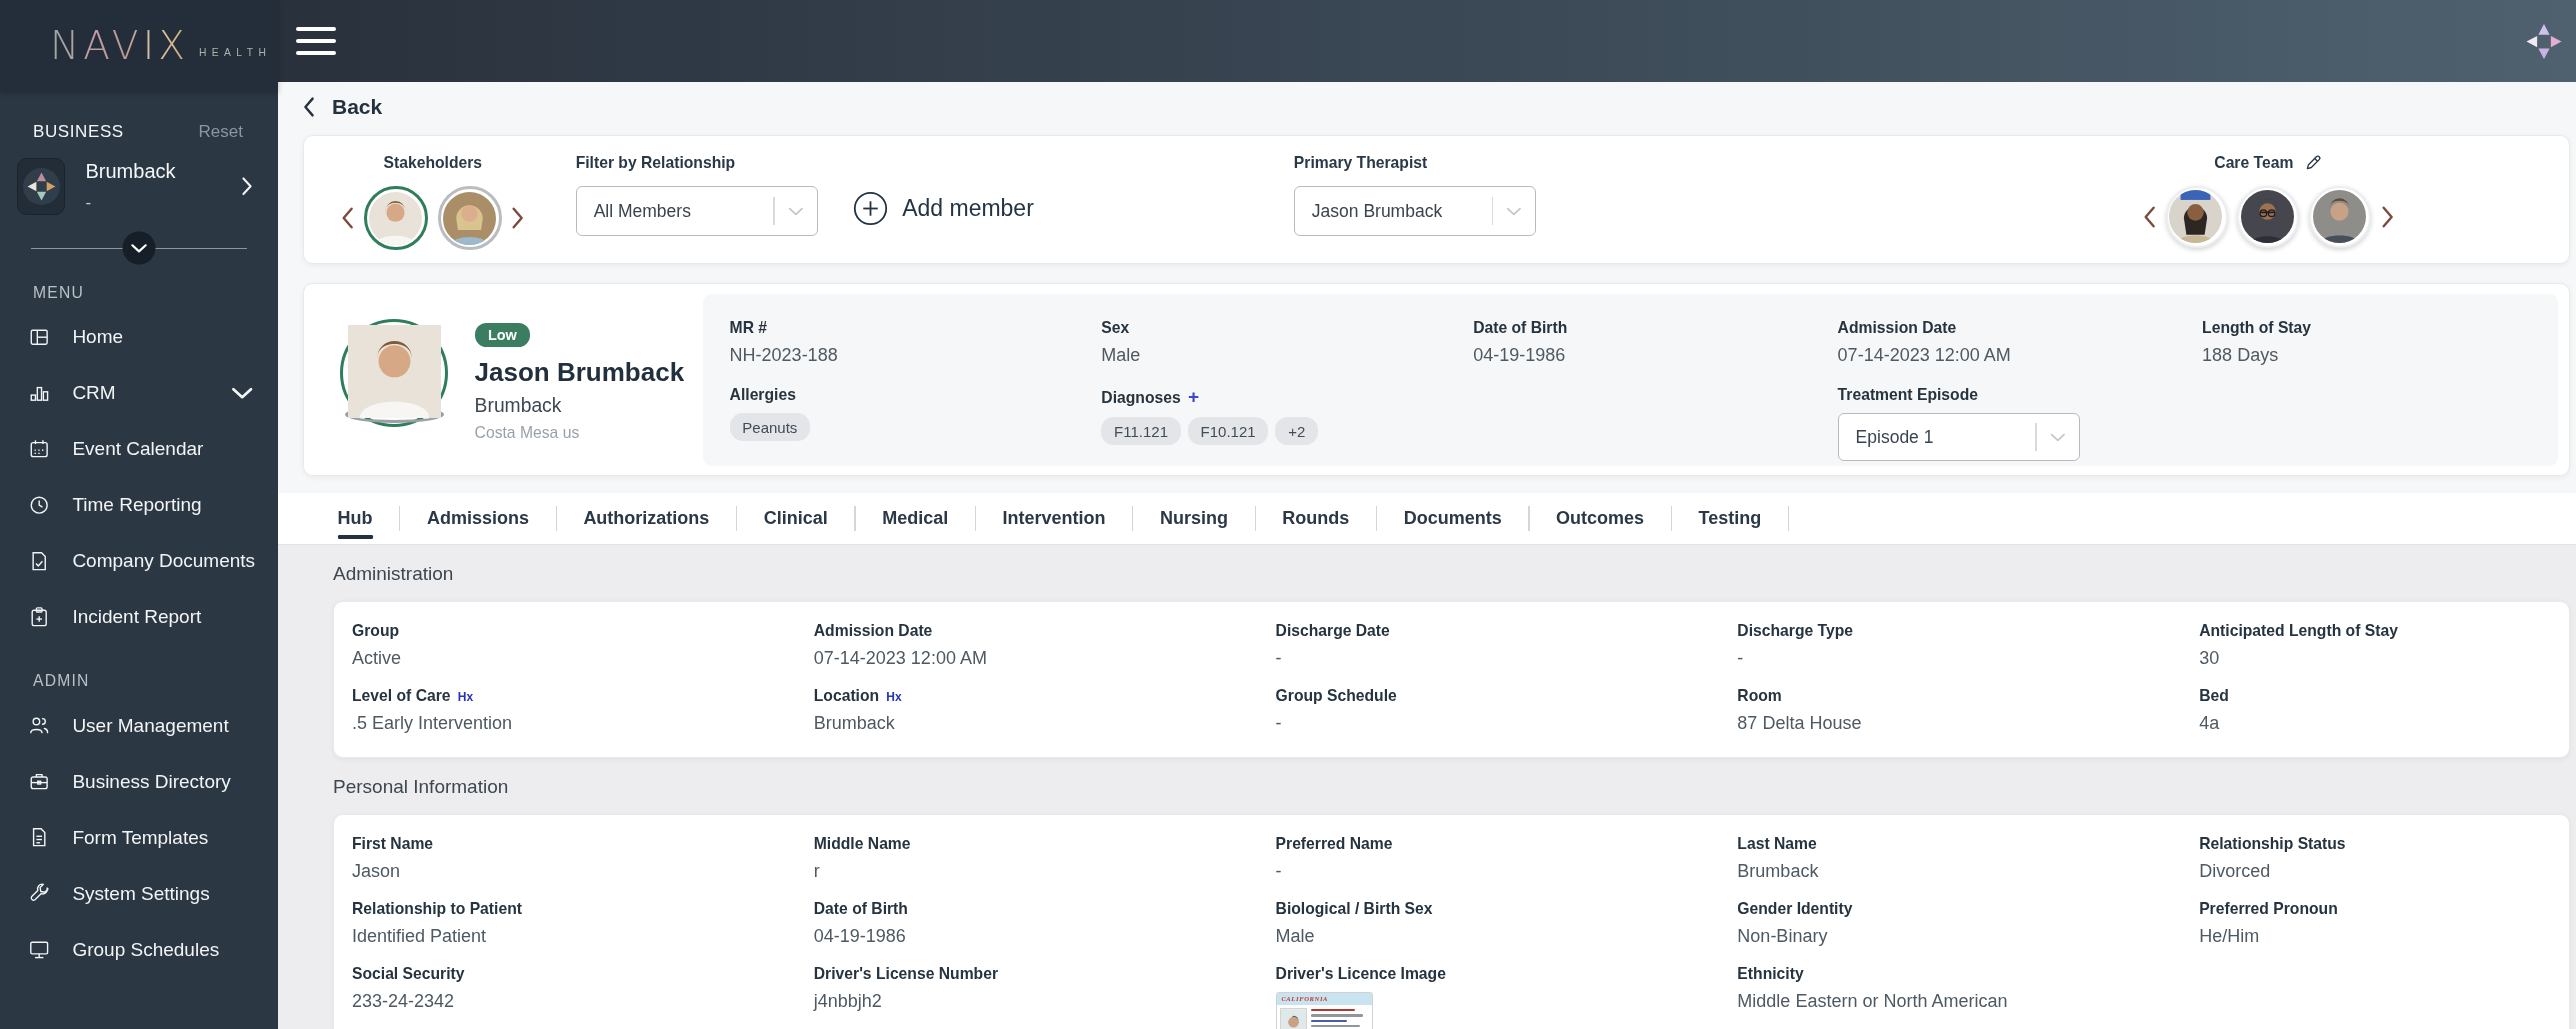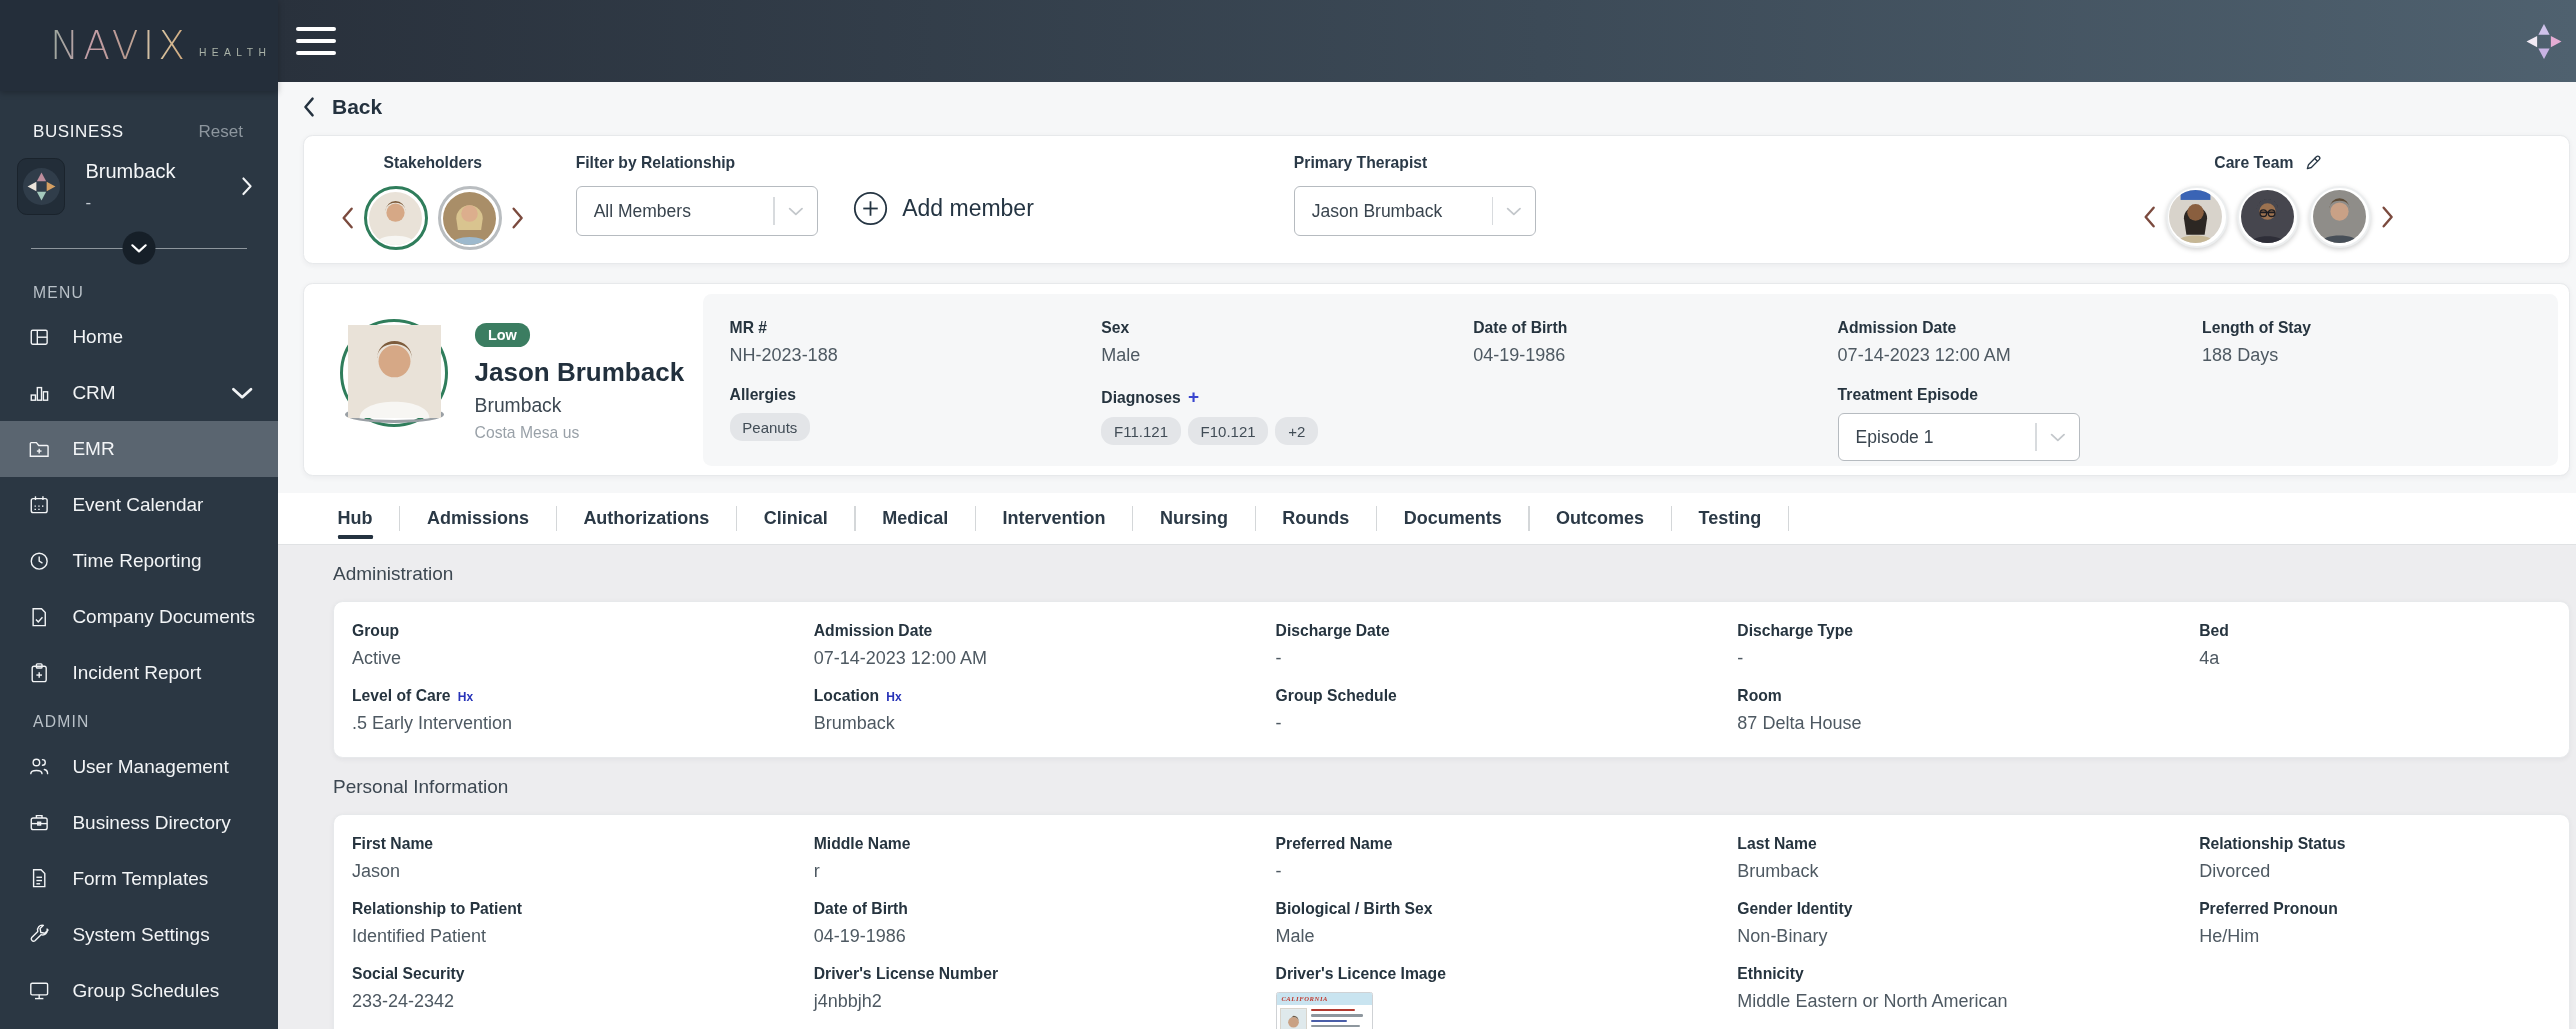--- a/index.html
+++ b/index.html
@@ -175,28 +175,20 @@
       <svg viewBox="0 0 48 48" fill="none" stroke="#f2f4f6" stroke-width="3">
           <rect x="7" y="28" width="9" height="11"></rect>
           <rect x="20" y="12" width="9" height="27"></rect>
           <rect x="33" y="21" width="9" height="18"></rect>
         </svg>
       <span class="lbl">CRM</span>
       <svg class="mi-chev" width="15.7" height="9" viewBox="0 0 28 16" fill="none" stroke="#f2f4f6" stroke-width="3.4" stroke-linecap="round" stroke-linejoin="round">
           <polyline points="3,3 14,13 25,3"></polyline>
         </svg>
     </div>
-    <div class="mi active">
-      <svg viewBox="0 0 48 48" fill="none" stroke="#f2f4f6" stroke-width="3">
-          <path d="M5 39V12a2 2 0 0 1 2-2h11l5 6h18a2 2 0 0 1 2 2v21z"></path>
-          <line x1="24" y1="23" x2="24" y2="33"></line>
-          <line x1="19" y1="28" x2="29" y2="28"></line>
-        </svg>
-      <span class="lbl">EMR</span>
-    </div>
     <div class="mi">
       <svg viewBox="0 0 48 48" fill="none" stroke="#f2f4f6" stroke-width="3">
           <rect x="7" y="10" width="34" height="30" rx="4"></rect>
           <line x1="16" y1="5" x2="16" y2="13"></line>
           <line x1="32" y1="5" x2="32" y2="13"></line>
           <line x1="14" y1="26" x2="17" y2="26"></line>
           <line x1="22" y1="26" x2="25" y2="26"></line>
           <line x1="30" y1="26" x2="33" y2="26"></line>
           <line x1="14" y1="33" x2="17" y2="33"></line>
           <line x1="22" y1="33" x2="25" y2="33"></line>
@@ -220,21 +212,21 @@
     <div class="mi">
       <svg viewBox="0 0 48 48" fill="none" stroke="#f2f4f6" stroke-width="3">
           <rect x="9" y="9" width="30" height="33" rx="4"></rect>
           <rect x="18" y="4" width="12" height="9" rx="2"></rect>
           <line x1="24" y1="22" x2="24" y2="34"></line>
           <line x1="18" y1="28" x2="30" y2="28"></line>
         </svg>
       <span class="lbl">Incident Report</span>
     </div>
 
-    <div class="menu-label" style="margin-top:12px">ADMIN</div>
+    <div class="menu-label" style="margin-top:27px">ADMIN</div>
 
     <div class="mi">
       <svg viewBox="0 0 48 48" fill="none" stroke="#f2f4f6" stroke-width="3" stroke-linecap="round">
           <circle cx="18" cy="16" r="7"></circle>
           <path d="M6 40c0-9 24-9 24 0"></path>
           <path d="M31 10a6 6 0 0 1 0 12"></path>
           <path d="M35 31c5 1 7 4 7 9"></path>
         </svg>
       <span class="lbl">User Management</span>
     </div>
@@ -611,20 +603,26 @@
             <div class="fcell">
               <div class="f-label">
                   <span>Room</span>
                 </div>
               <div class="f-value">87 Delta House</div>
             </div>
           </div>
           <div>
             <div class="fcell">
               <div class="f-label">
+                  <span>Anticipated Length of Stay</span>
+                </div>
+              <div class="f-value">30</div>
+            </div>
+            <div class="fcell">
+              <div class="f-label">
                   <span>Bed</span>
                 </div>
               <div class="f-value">4a</div>
             </div>
           </div>
         </div>
 
         <div class="section-title">Personal Information</div>
 
         <div class="card grid-card">

